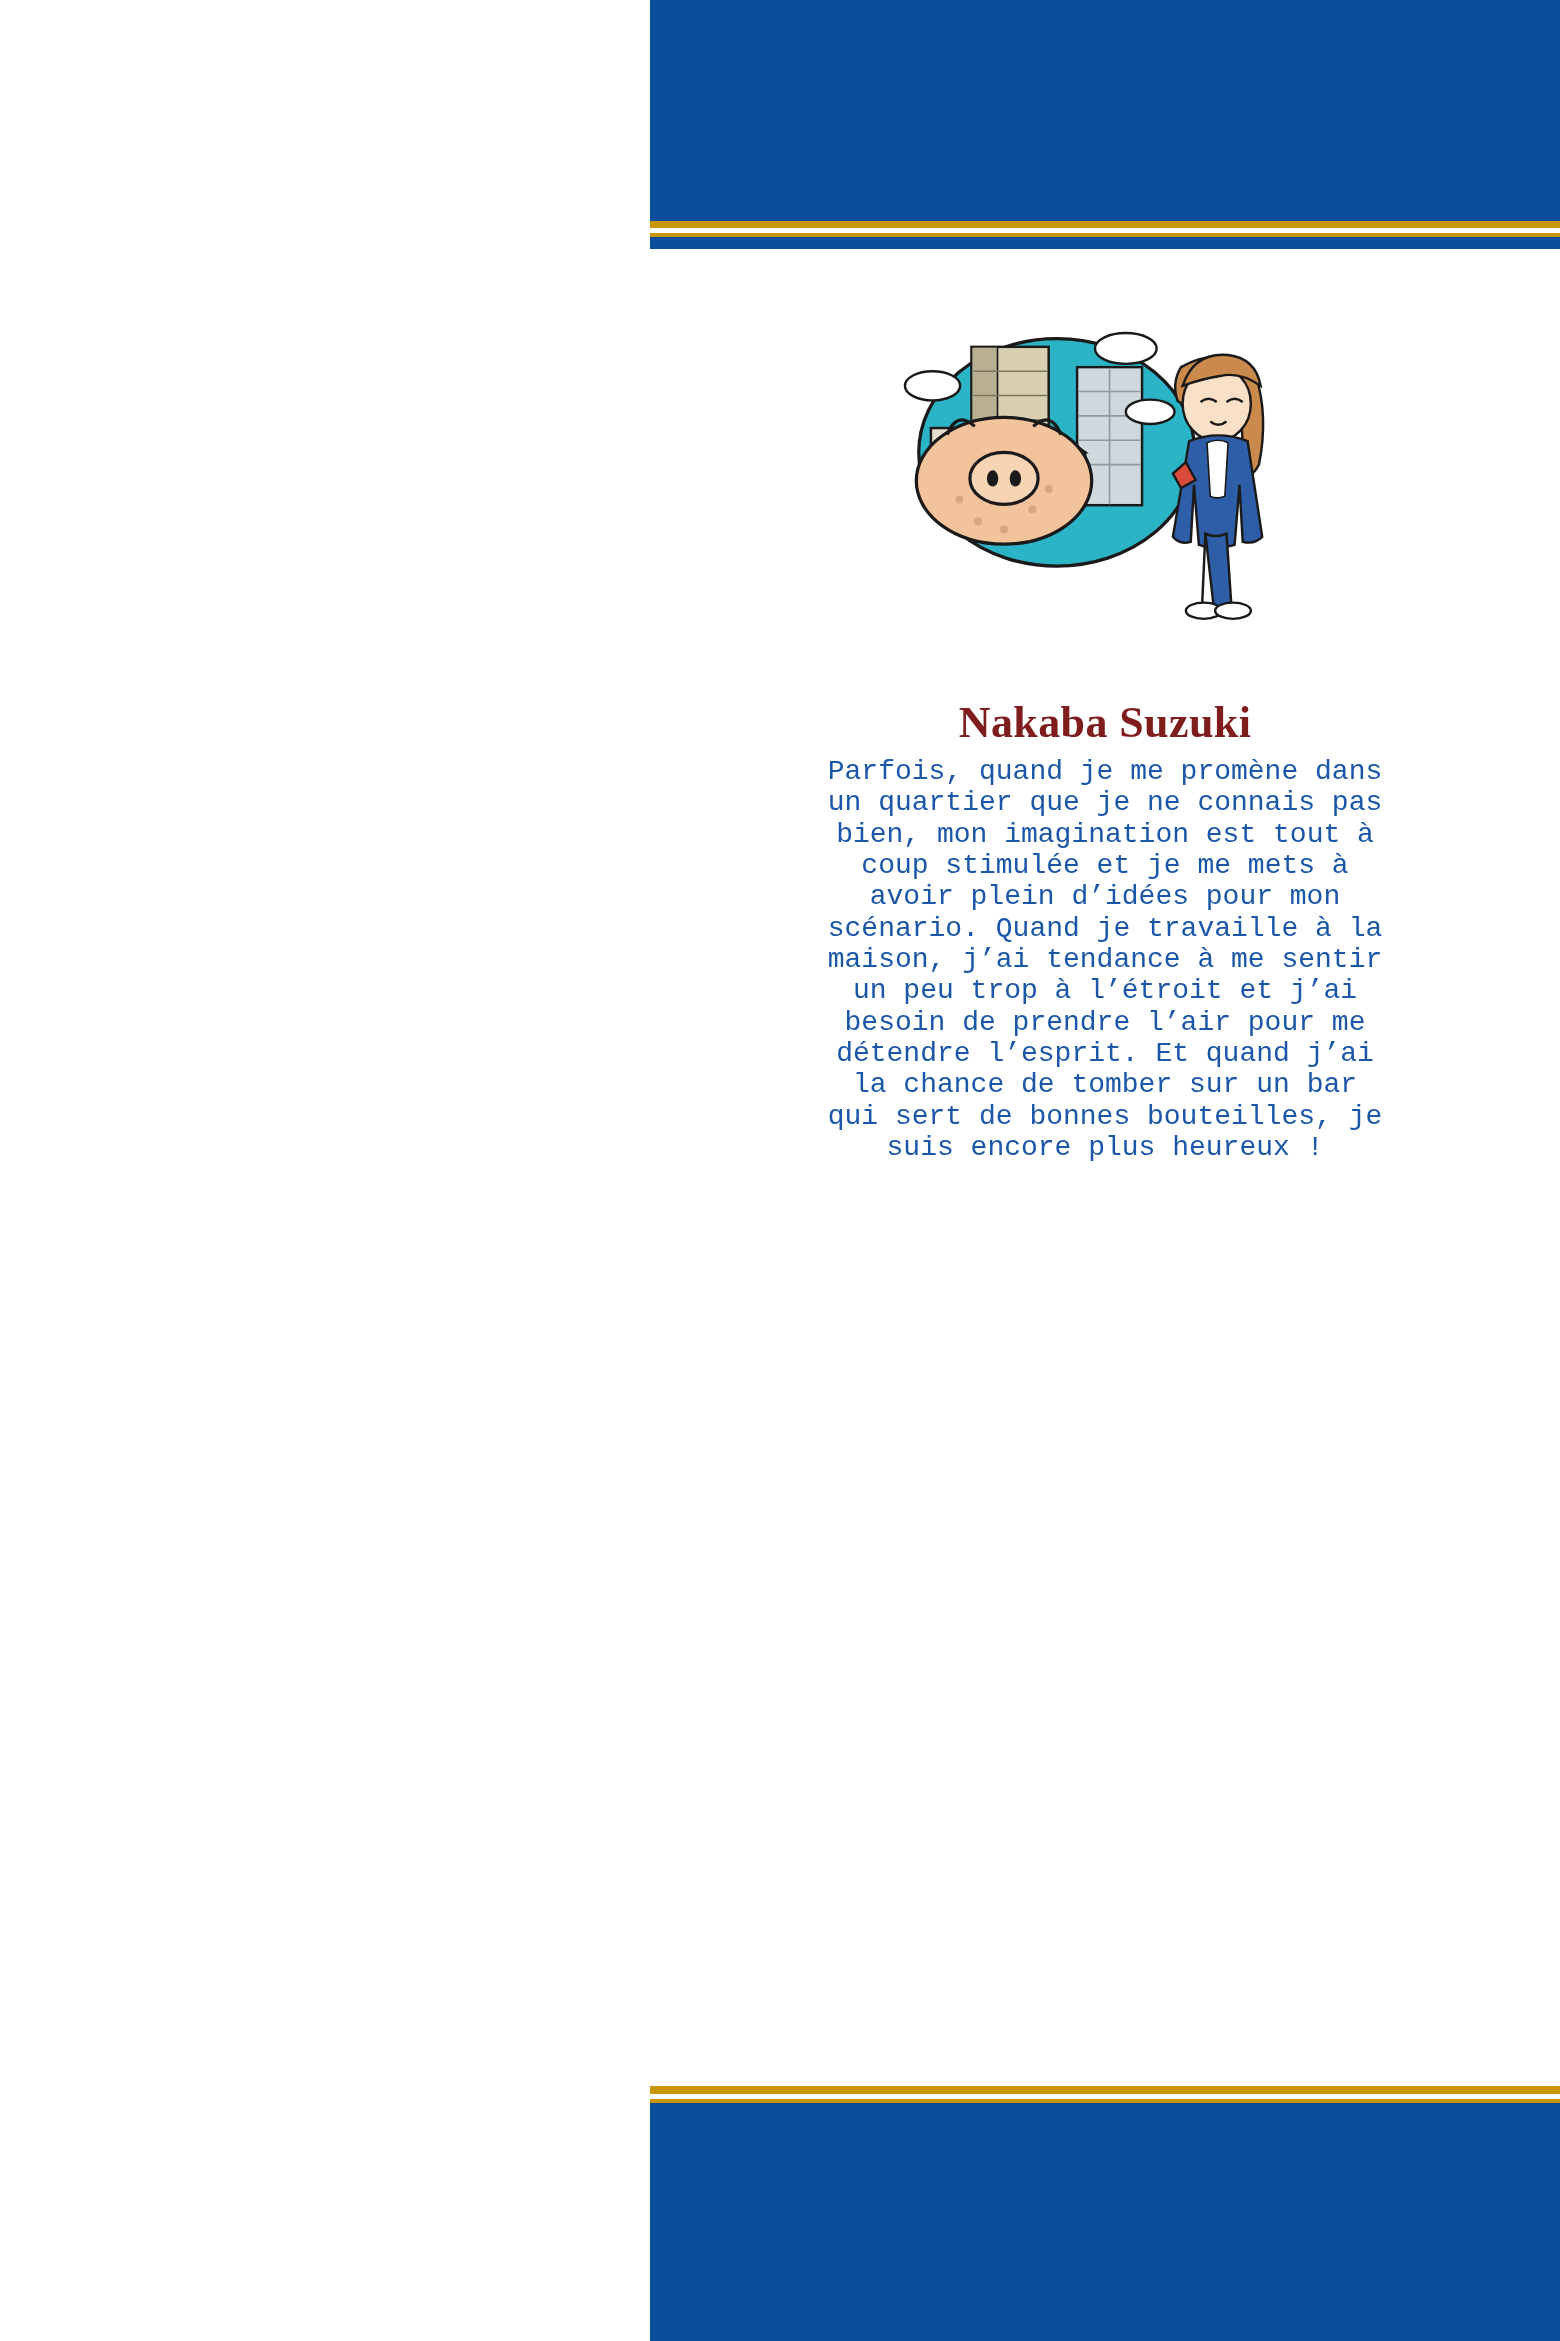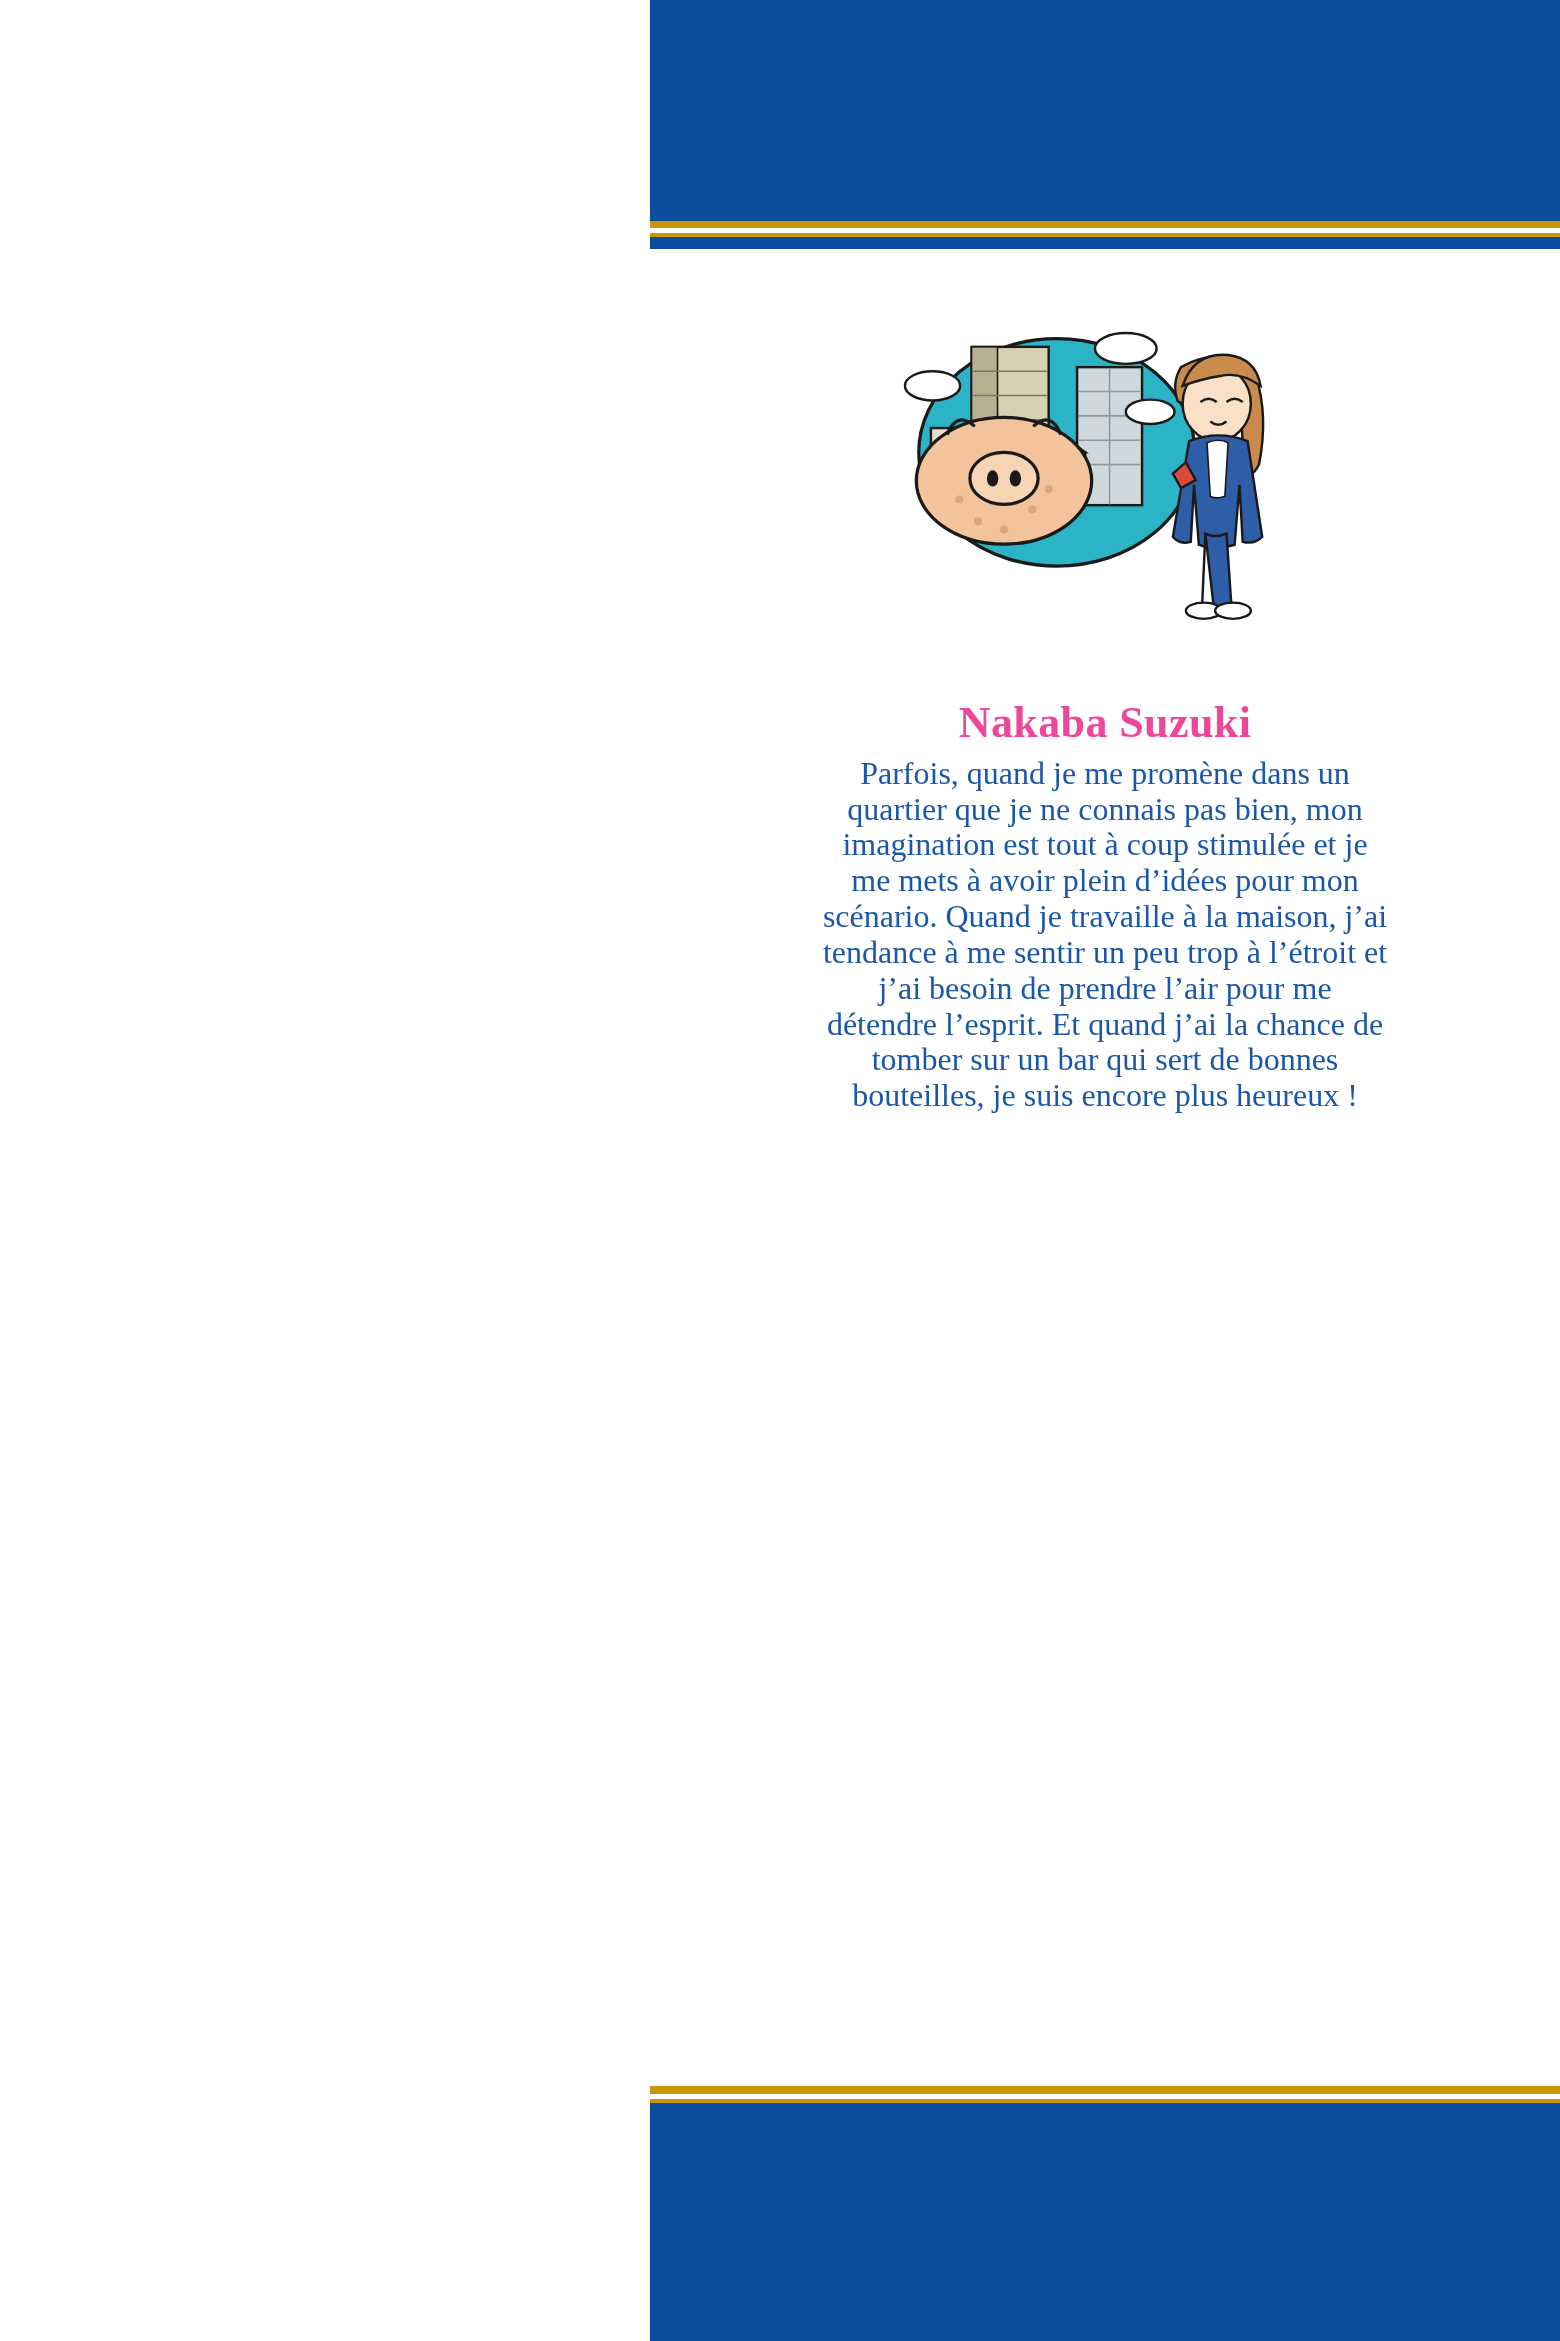--- a/index.html
+++ b/index.html
@@ -92,27 +92,27 @@
     position: relative;
   }
   .illo-svg { display: block; width: 447px; height: 406px; }
 
   .author-name {
     margin: 3.3px 0 8.1px 0;
     font-family: "Liberation Serif", serif;
     font-weight: bold;
     font-size: 44px;
     letter-spacing: 0.4px;
-    color: #ec4899;
+    color: #7f1d1d;
     line-height: 1.1;
   }
 
   .author-quote {
-    font-family: Liberation Serif, serif;
-    font-size: 32px;
+    font-family: Liberation Mono, monospace;
+    font-size: 28px;
     line-height: 1.12;
     color: #1a57a8;
     margin: 0 auto;
     width: 569px;
   }
 </style>
 </head>
 <body>
 
 <div class="page-gutter"></div>

